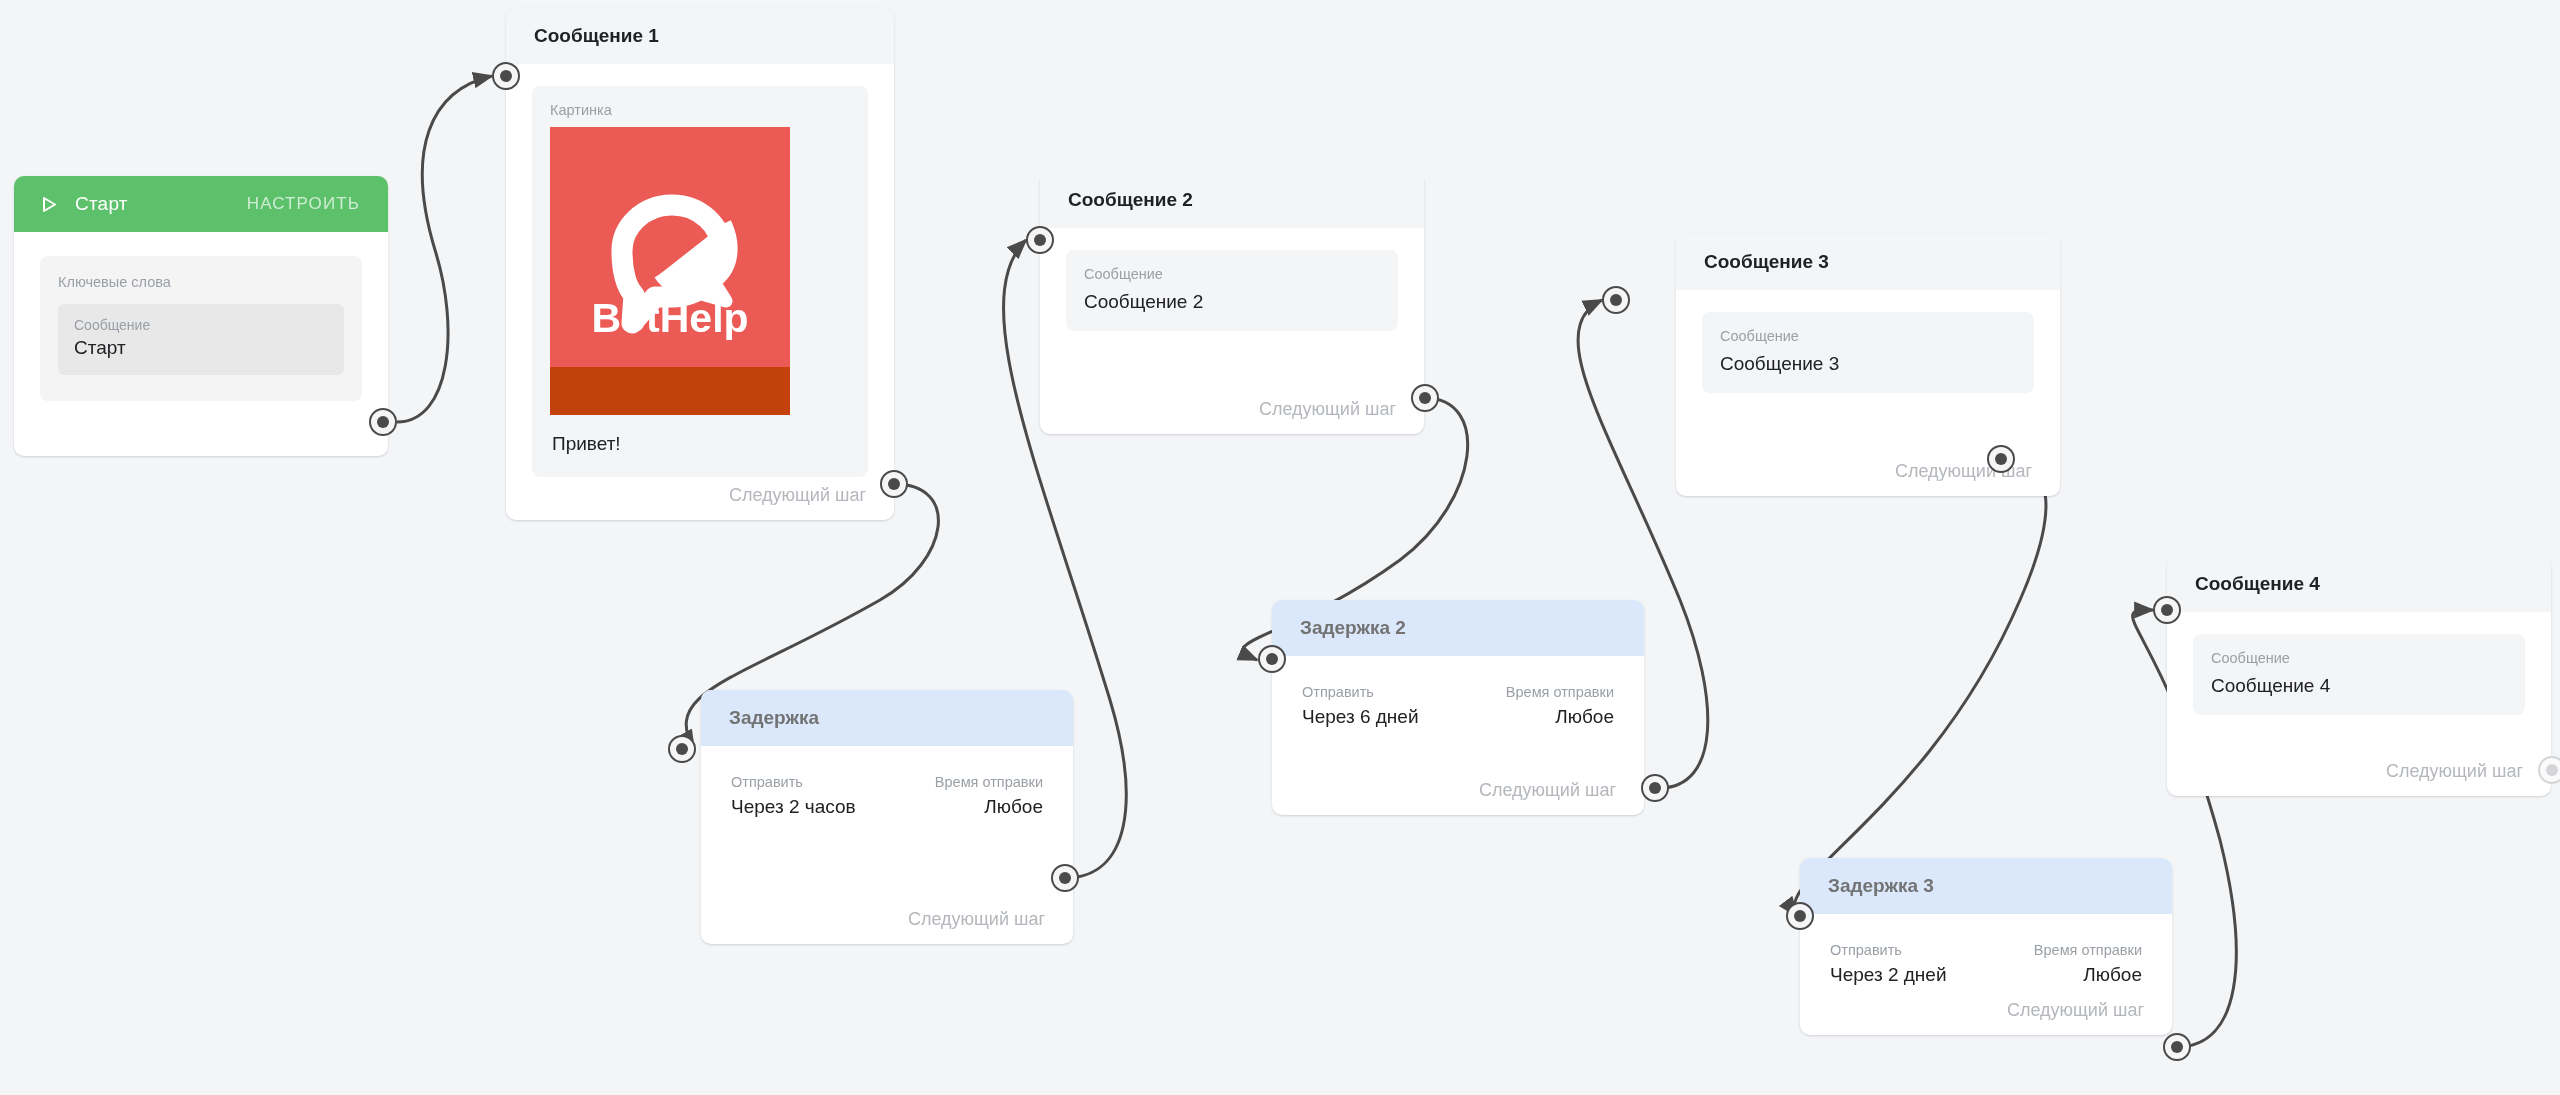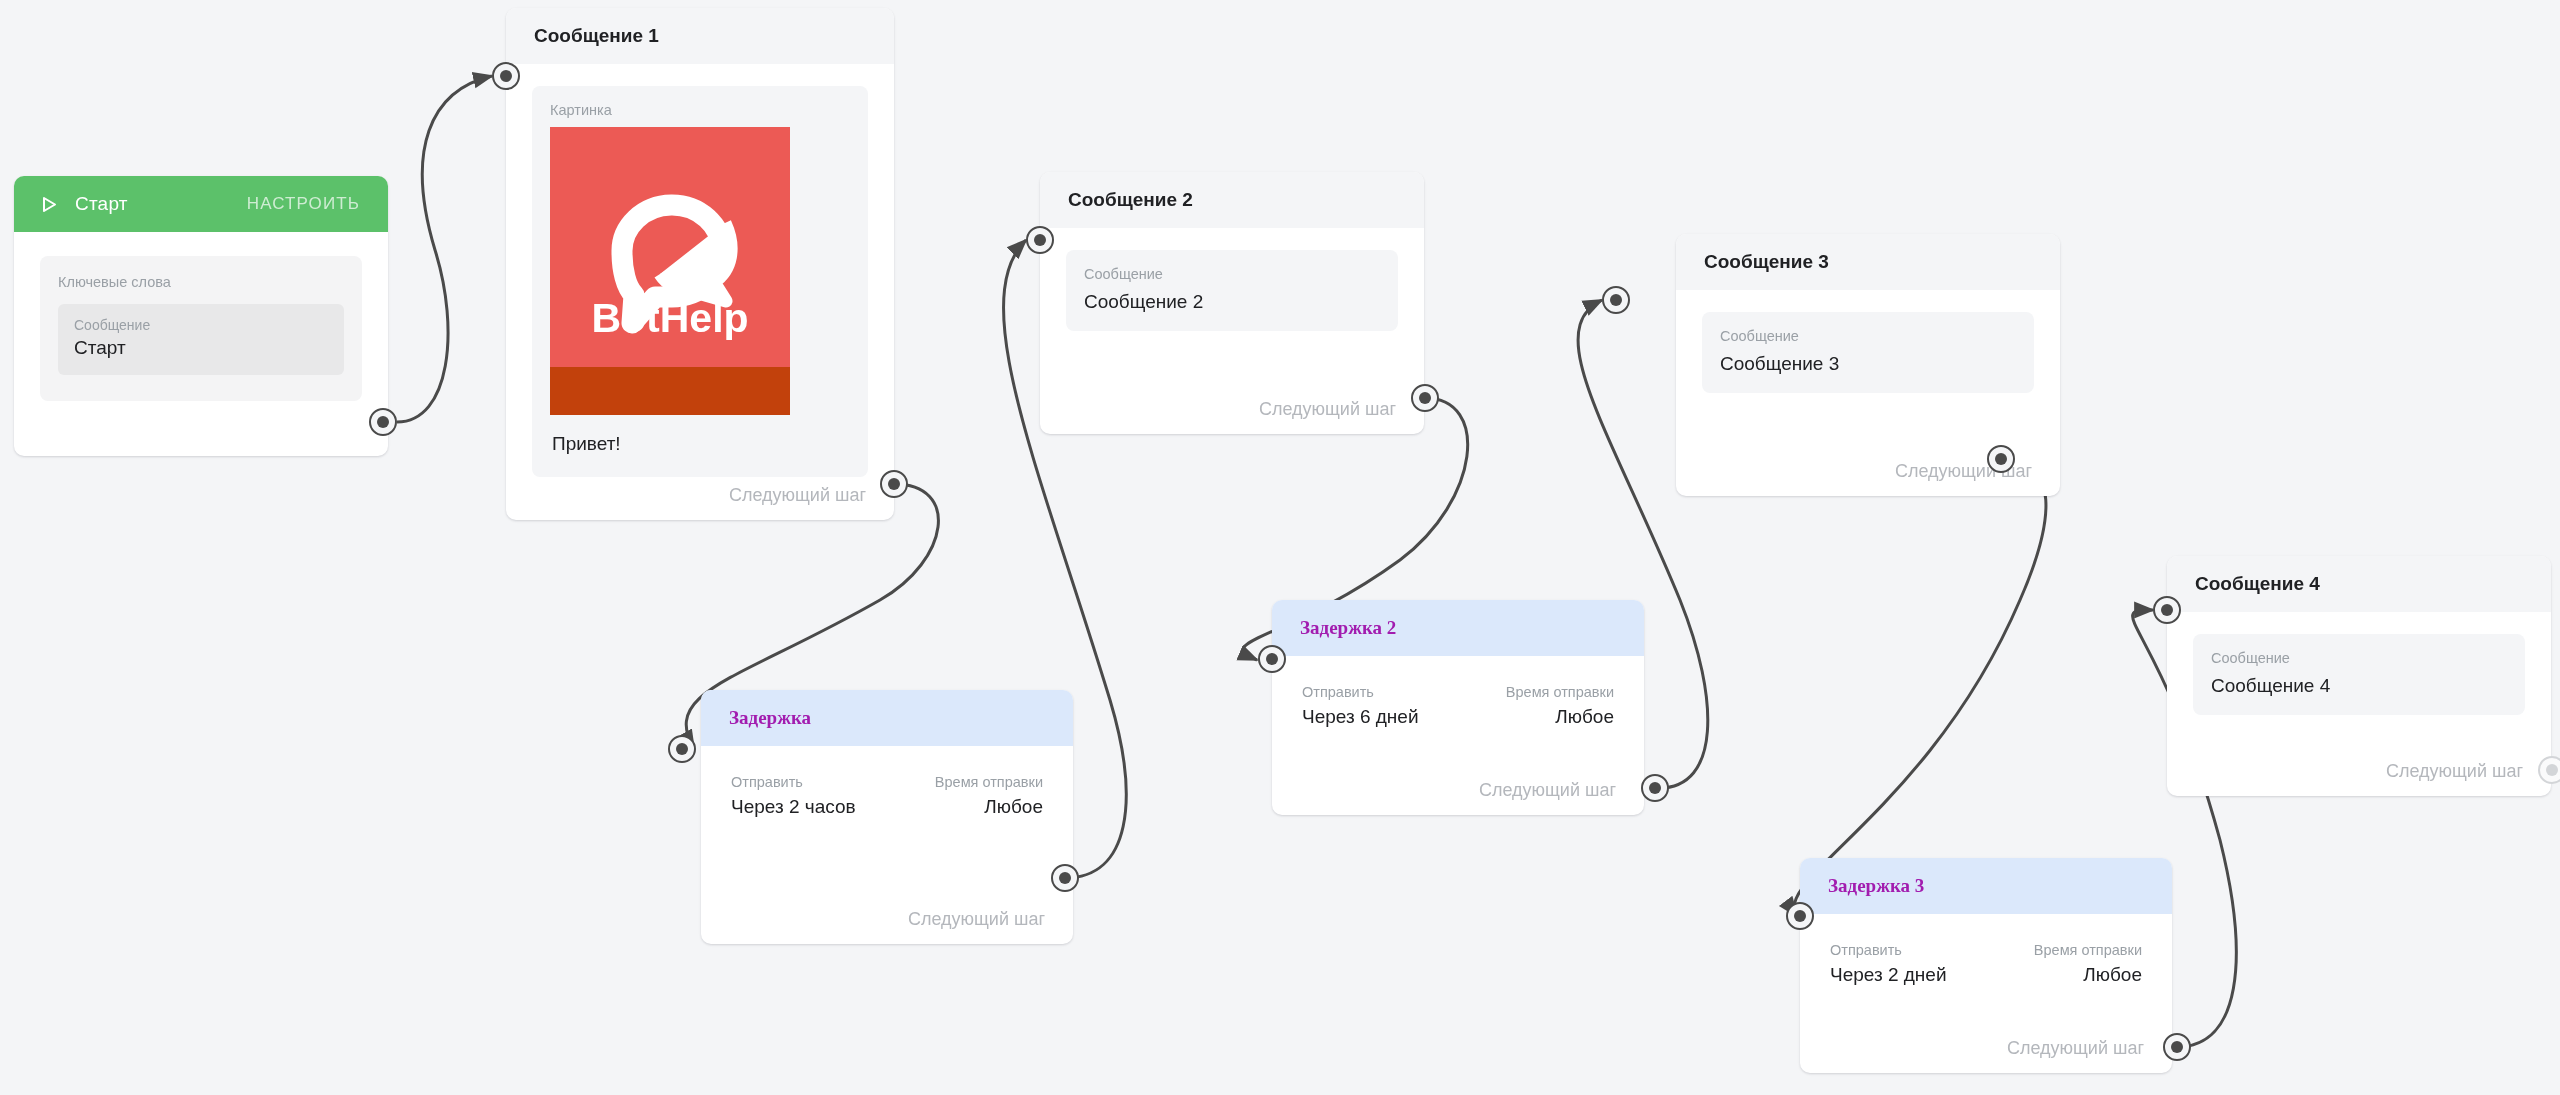--- a/index.html
+++ b/index.html
@@ -147,24 +147,23 @@
     font-size: 19px;
     margin-top: 18px;
     padding-left: 2px;
   }
 
   
   .delay-node .node-header {
     background: #DBE8FB;
   }
   .delay-node .node-title {
-    color: #a21caf;
+    color: #737373;
     font-size: 19px;
     font-weight: 700;
-    font-family: Liberation Serif, serif;
   }
   .delay-fields {
     display: flex;
     justify-content: space-between;
     align-items: flex-start;
     padding: 4px 4px 0 4px;
   }
   .delay-field-label {
     color: #9AA0A6;
     font-size: 14.5px;
@@ -371,21 +370,21 @@
           <div class="delay-field-label">Время отправки</div>
           <div class="delay-field-value">Любое</div>
         </div>
       </div>
     </div>
     <span class="next-step">Следующий шаг</span>
   </div>
   <div class="port" style="left:1258px; top:645px;"></div>
   <div class="port" style="left:1641px; top:774px;"></div>
 
-  <div class="node delay-node" style="left:1800px; top:858px; width:372px; height:215px;">
+  <div class="node delay-node" style="left:1800px; top:858px; width:372px; height:177px;">
     <div class="node-header">
       <span class="node-title">Задержка 3</span>
     </div>
     <div class="node-body" style="padding:24px 26px 0 26px;">
       <div class="delay-fields">
         <div class="delay-field">
           <div class="delay-field-label">Отправить</div>
           <div class="delay-field-value">Через 2 дней</div>
         </div>
         <div class="delay-field right">

